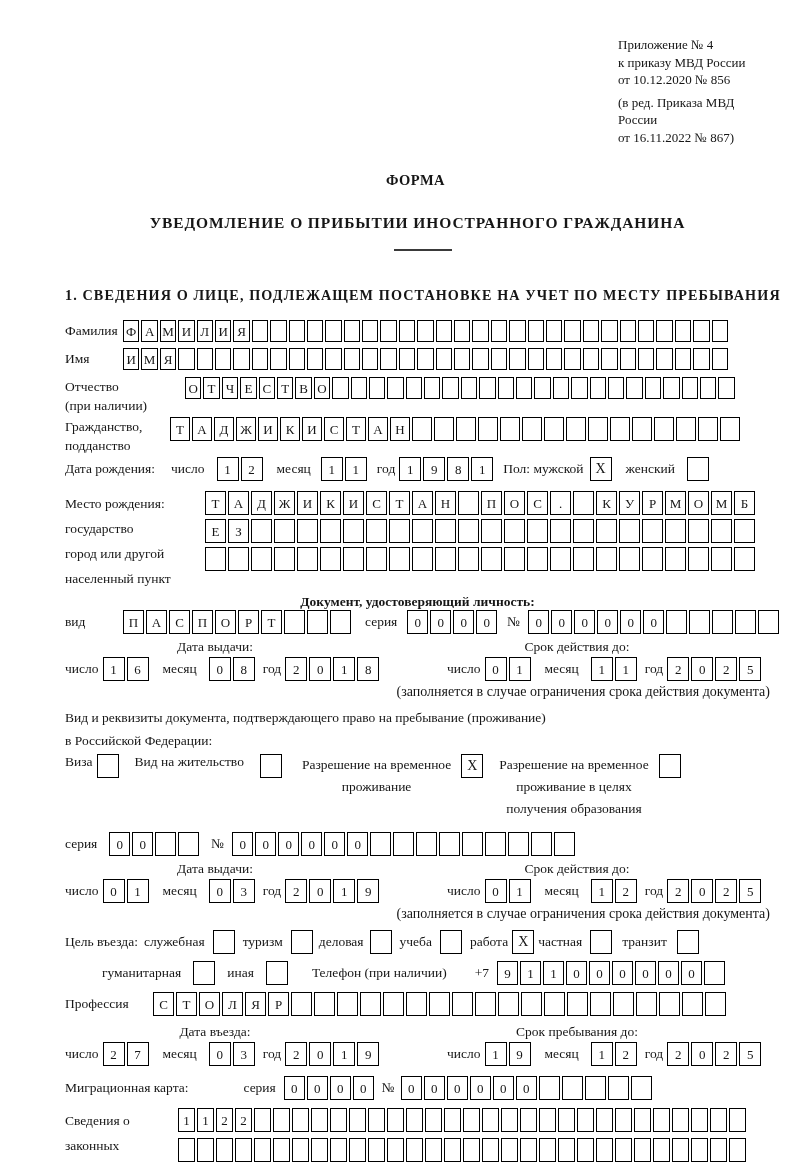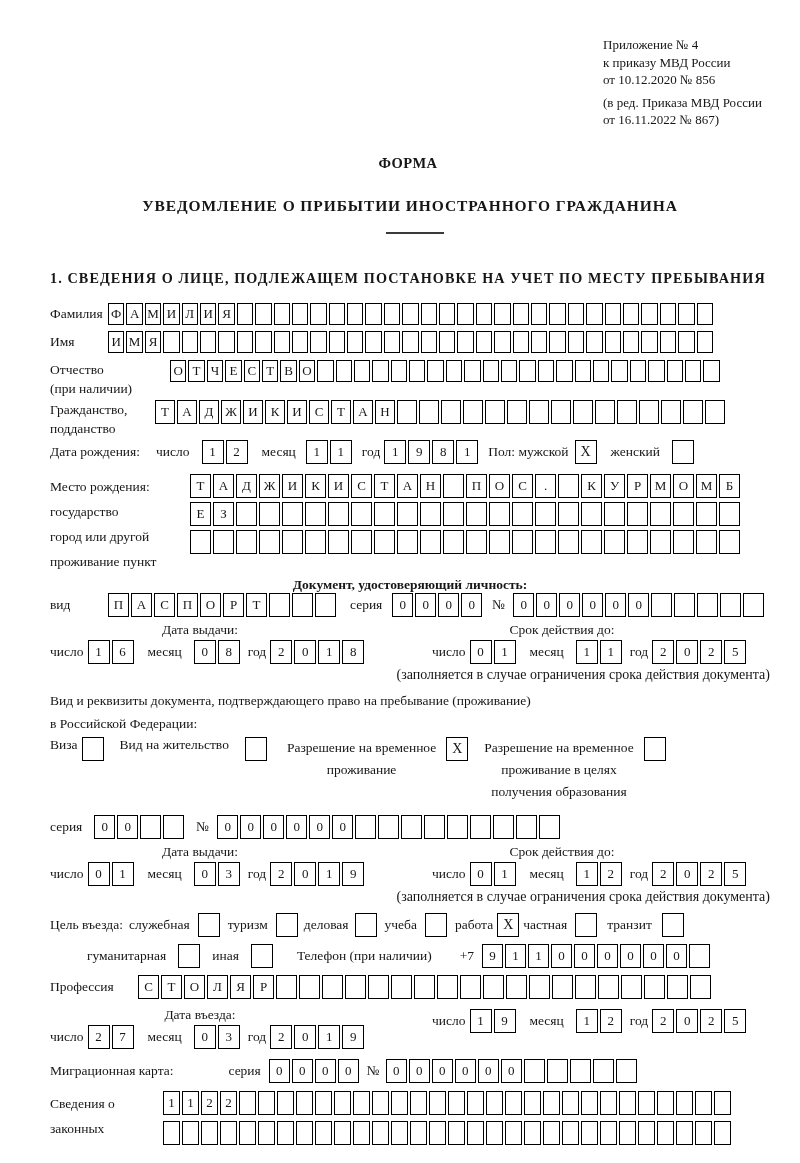--- a/index.html
+++ b/index.html
@@ -1,20 +1,20 @@
 <!DOCTYPE html>
 <html lang="ru"><head>
 <meta charset="utf-8">
 <style>
   * { box-sizing: border-box; }
   html,body { margin:0; padding:0; background:#ffffff; }
   .page {
     width:800px; height:1163px; margin:0 auto; background:#fff; color:#161616;
     font-family:"Liberation Serif","DejaVu Serif",serif; font-size:13.5px;
-    padding:36px 30px 0 50px; position:relative; overflow:hidden;
+    padding:36px 30px 0 65px; position:relative; overflow:hidden;
   }
   .small-head { margin-left:553px; font-size:13px; line-height:17.5px; }
   .small-head .grp2 { margin-top:5px; }
   .forma { text-align:center; font-weight:bold; font-size:14.5px; margin:26px 4px 0 0; letter-spacing:.5px; }
   .title { text-align:center; font-weight:bold; font-size:15.5px; letter-spacing:.9px; margin-top:22px; line-height:23px; }
   .blank-underline { display:inline-block; width:58px; height:13px; border-bottom:2px solid #3a3a3a; margin-left:10px; }
   .sect { font-weight:bold; font-size:14.2px; letter-spacing:1.1px; margin-top:30px; white-space:nowrap; }
 
   .row { display:flex; align-items:center; }
   .row.top { align-items:flex-start; }
@@ -244,21 +244,21 @@
     <span class="cbox ml6">X</span>
     <span class="lbl ml14">женский</span>
     <span class="cbox ml12"></span>
   </div>
 
   <div class="row top" style="margin-top:10px">
     <span class="lbl2" style="width:140px;line-height:25px">
       <div>Место рождения:</div>
       <div>государство</div>
       <div>город или другой</div>
-      <div>проживание пункт</div>
+      <div>населенный пункт</div>
     </span>
     <span class="stack">
       <span class="cellrow cr-lg">
           <span class="cell">Т</span>
           <span class="cell">А</span>
           <span class="cell">Д</span>
           <span class="cell">Ж</span>
           <span class="cell">И</span>
           <span class="cell">К</span>
           <span class="cell">И</span>
@@ -608,20 +608,21 @@
         <span class="lbl ml8">год</span>
         <span class="cellrow cr-dt ml4">
             <span class="cell">2</span>
             <span class="cell">0</span>
             <span class="cell">1</span>
             <span class="cell">9</span>
           </span>
       </div>
     </div>
     <div class="dcol-r">
+      <div class="ctr" style="width:260px">Срок пребывания до:</div>
       <div class="drow">
         <span class="lbl">число</span>
         <span class="cellrow cr-dt ml4">
             <span class="cell">1</span>
             <span class="cell">9</span>
           </span>
         <span class="lbl ml14">месяц</span>
         <span class="cellrow cr-dt ml12">
             <span class="cell">1</span>
             <span class="cell">2</span>

